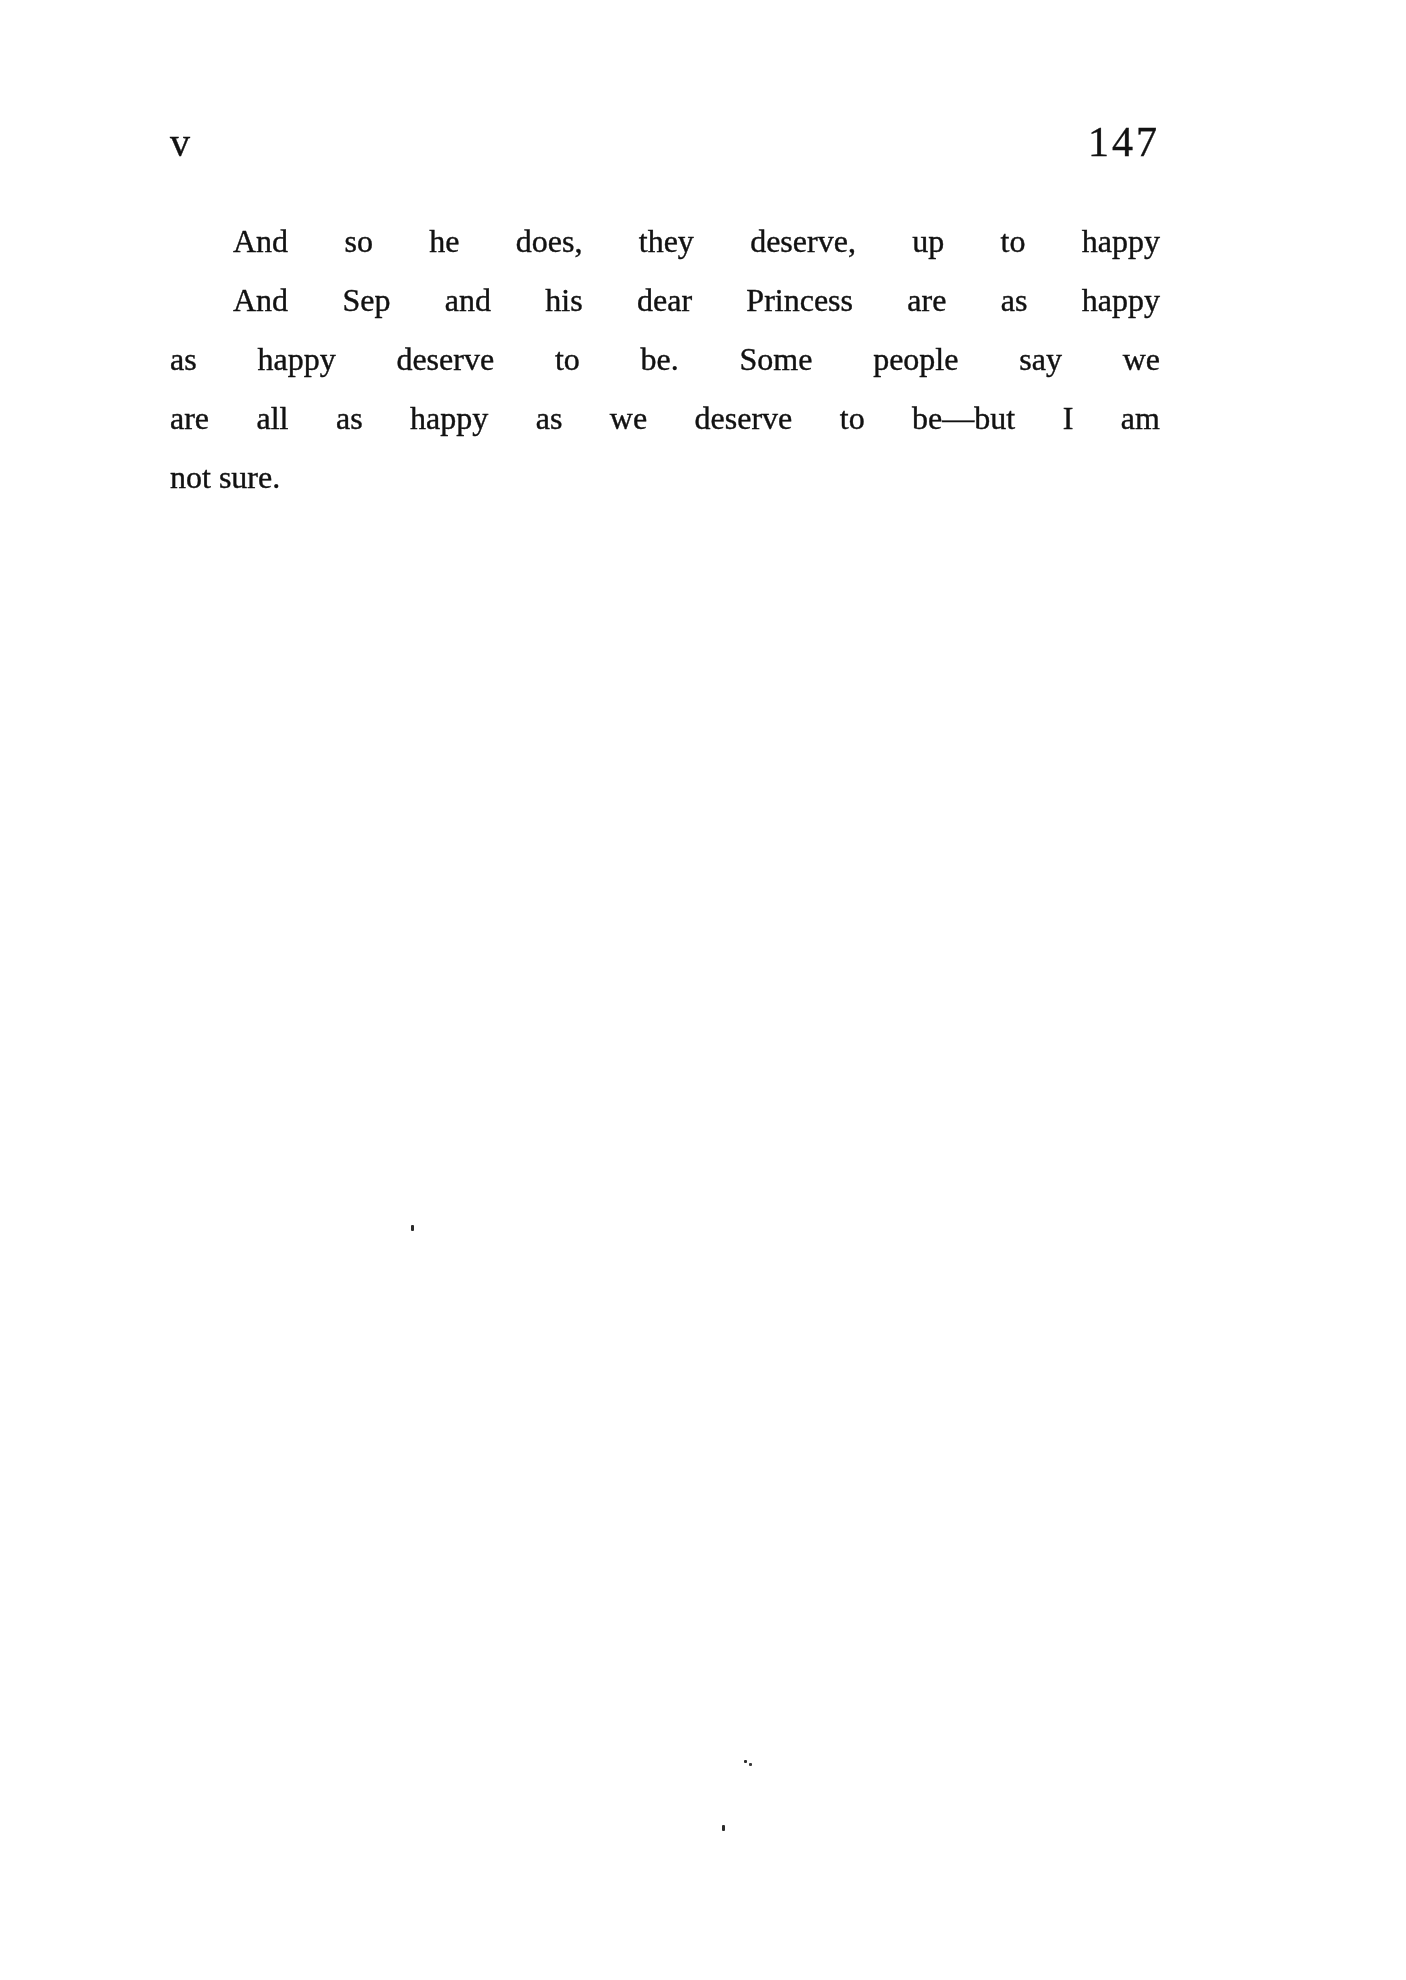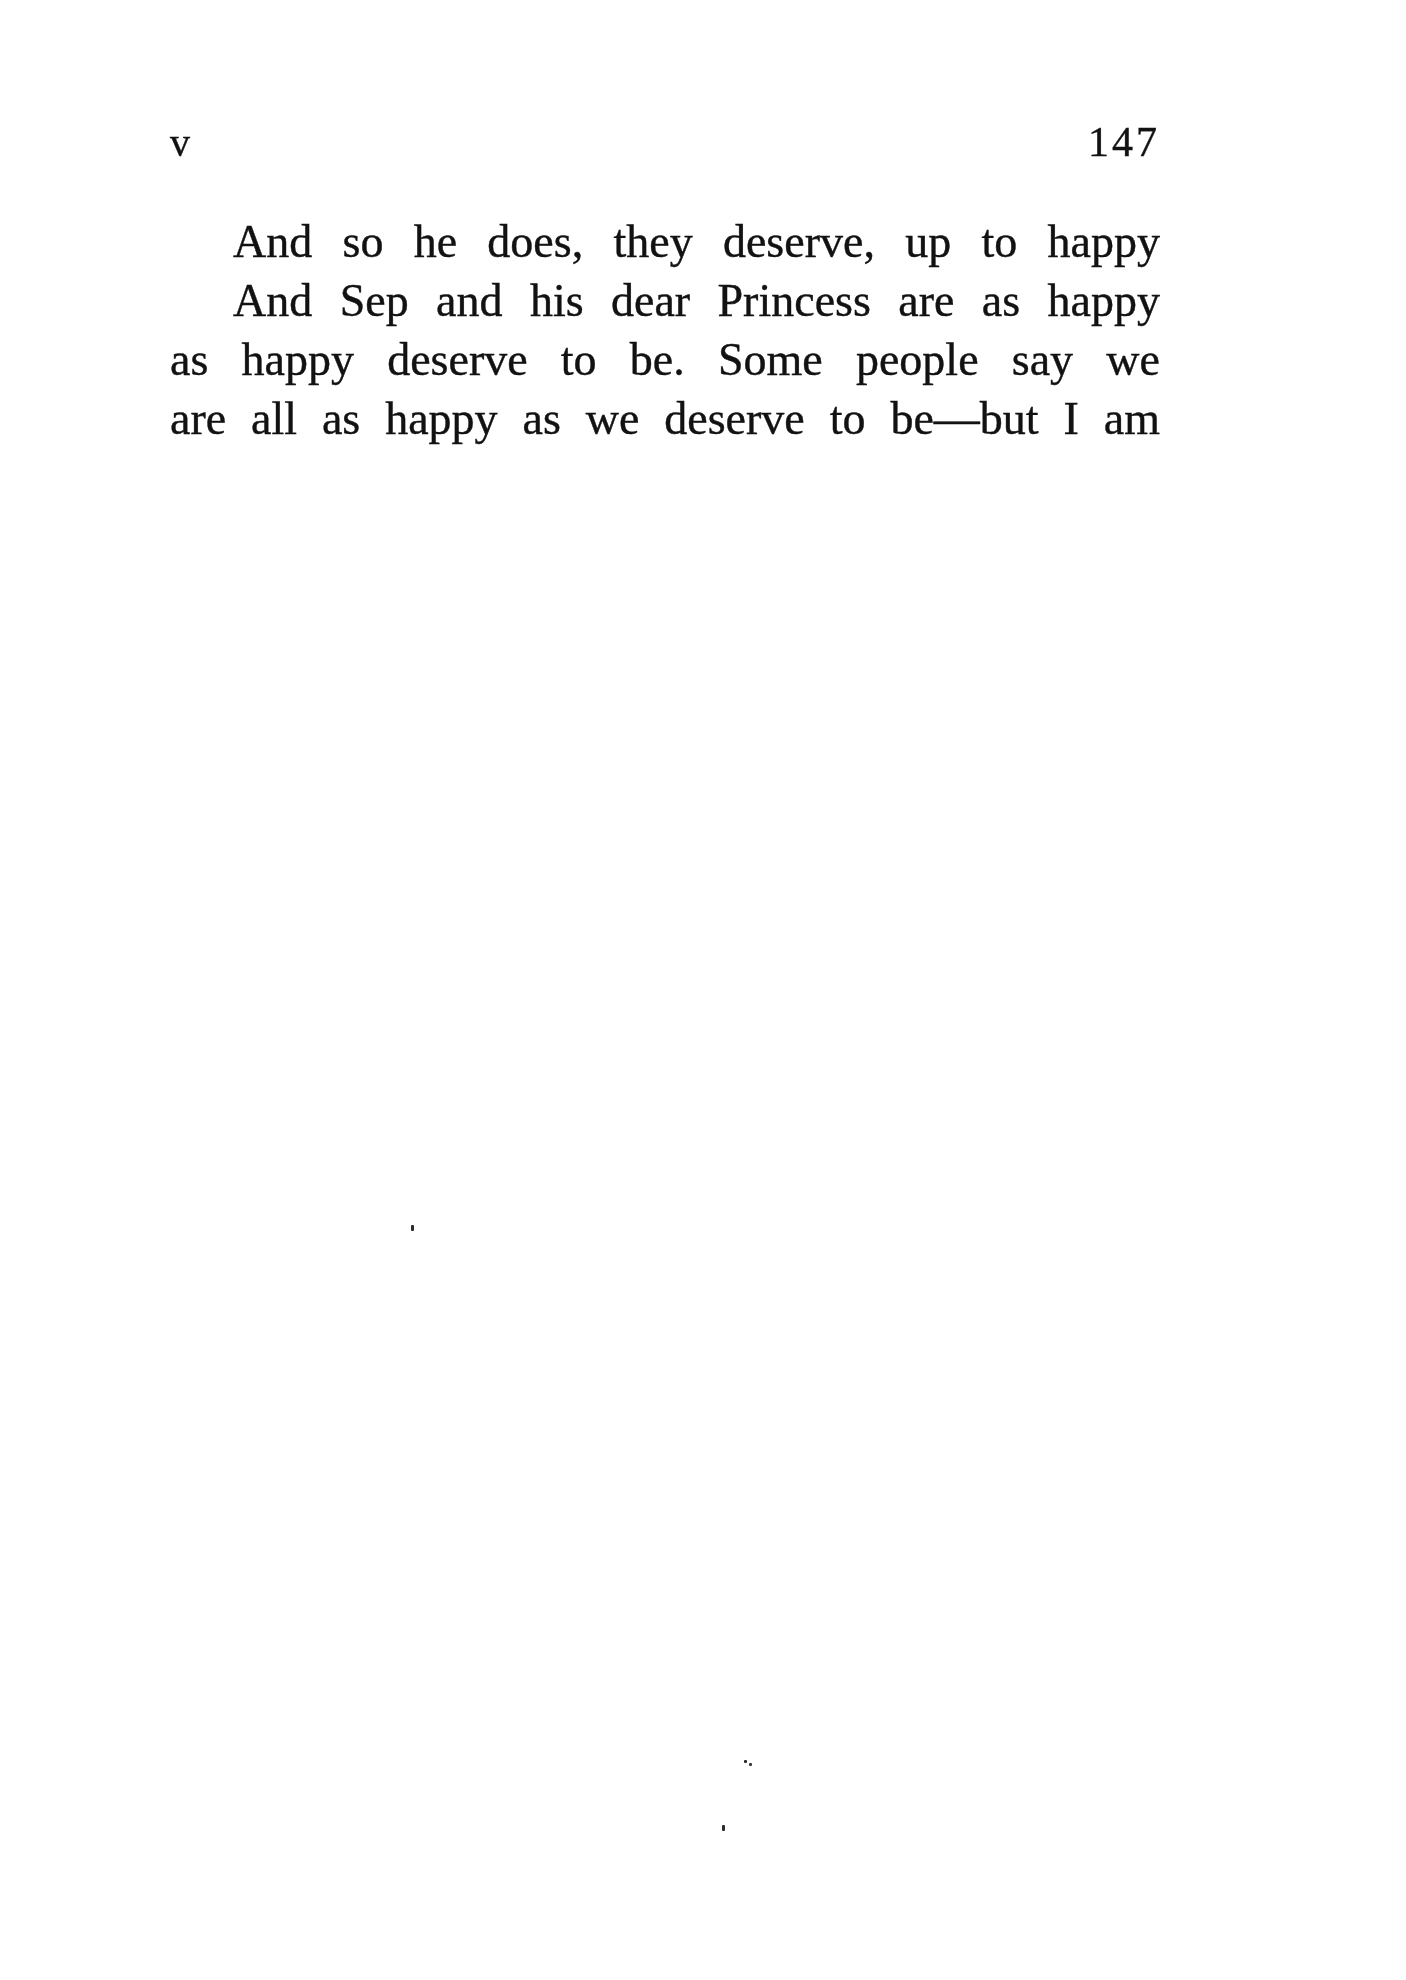--- a/index.html
+++ b/index.html
@@ -42,21 +42,21 @@
     letter-spacing: 3px;
     font-family: Liberation Serif, serif;
     -webkit-text-stroke: 0.4px #121212;
   }
   
   .body-text {
     position: absolute;
     left: 170px;
     top: 212px;
     width: 990px;
-    font-size: 46px;
+    font-size: 32px;
     line-height: 59px;
     -webkit-text-stroke: 0.4px #121212;
   }
   .paragraph { margin: 0; }
   .line { height: 59px; white-space: nowrap; }
   .line.just {
     display: flex;
     justify-content: space-between;
   }
   .line.indent { padding-left: 63px; }
@@ -124,20 +124,21 @@
           <span class="w">as</span>
           <span class="w">happy</span>
           <span class="w">as</span>
           <span class="w">we</span>
           <span class="w">deserve</span>
           <span class="w">to</span>
           <span class="w">be—but</span>
           <span class="w">I</span>
           <span class="w">am</span>
         </div>
+        <div class="line">not sure.</div>
       </div>
     </main>
 
   <span class="speck s1"></span>
   <span class="speck s2"></span>
   <span class="speck s3"></span>
 
 </div>
 
 </body></html>

